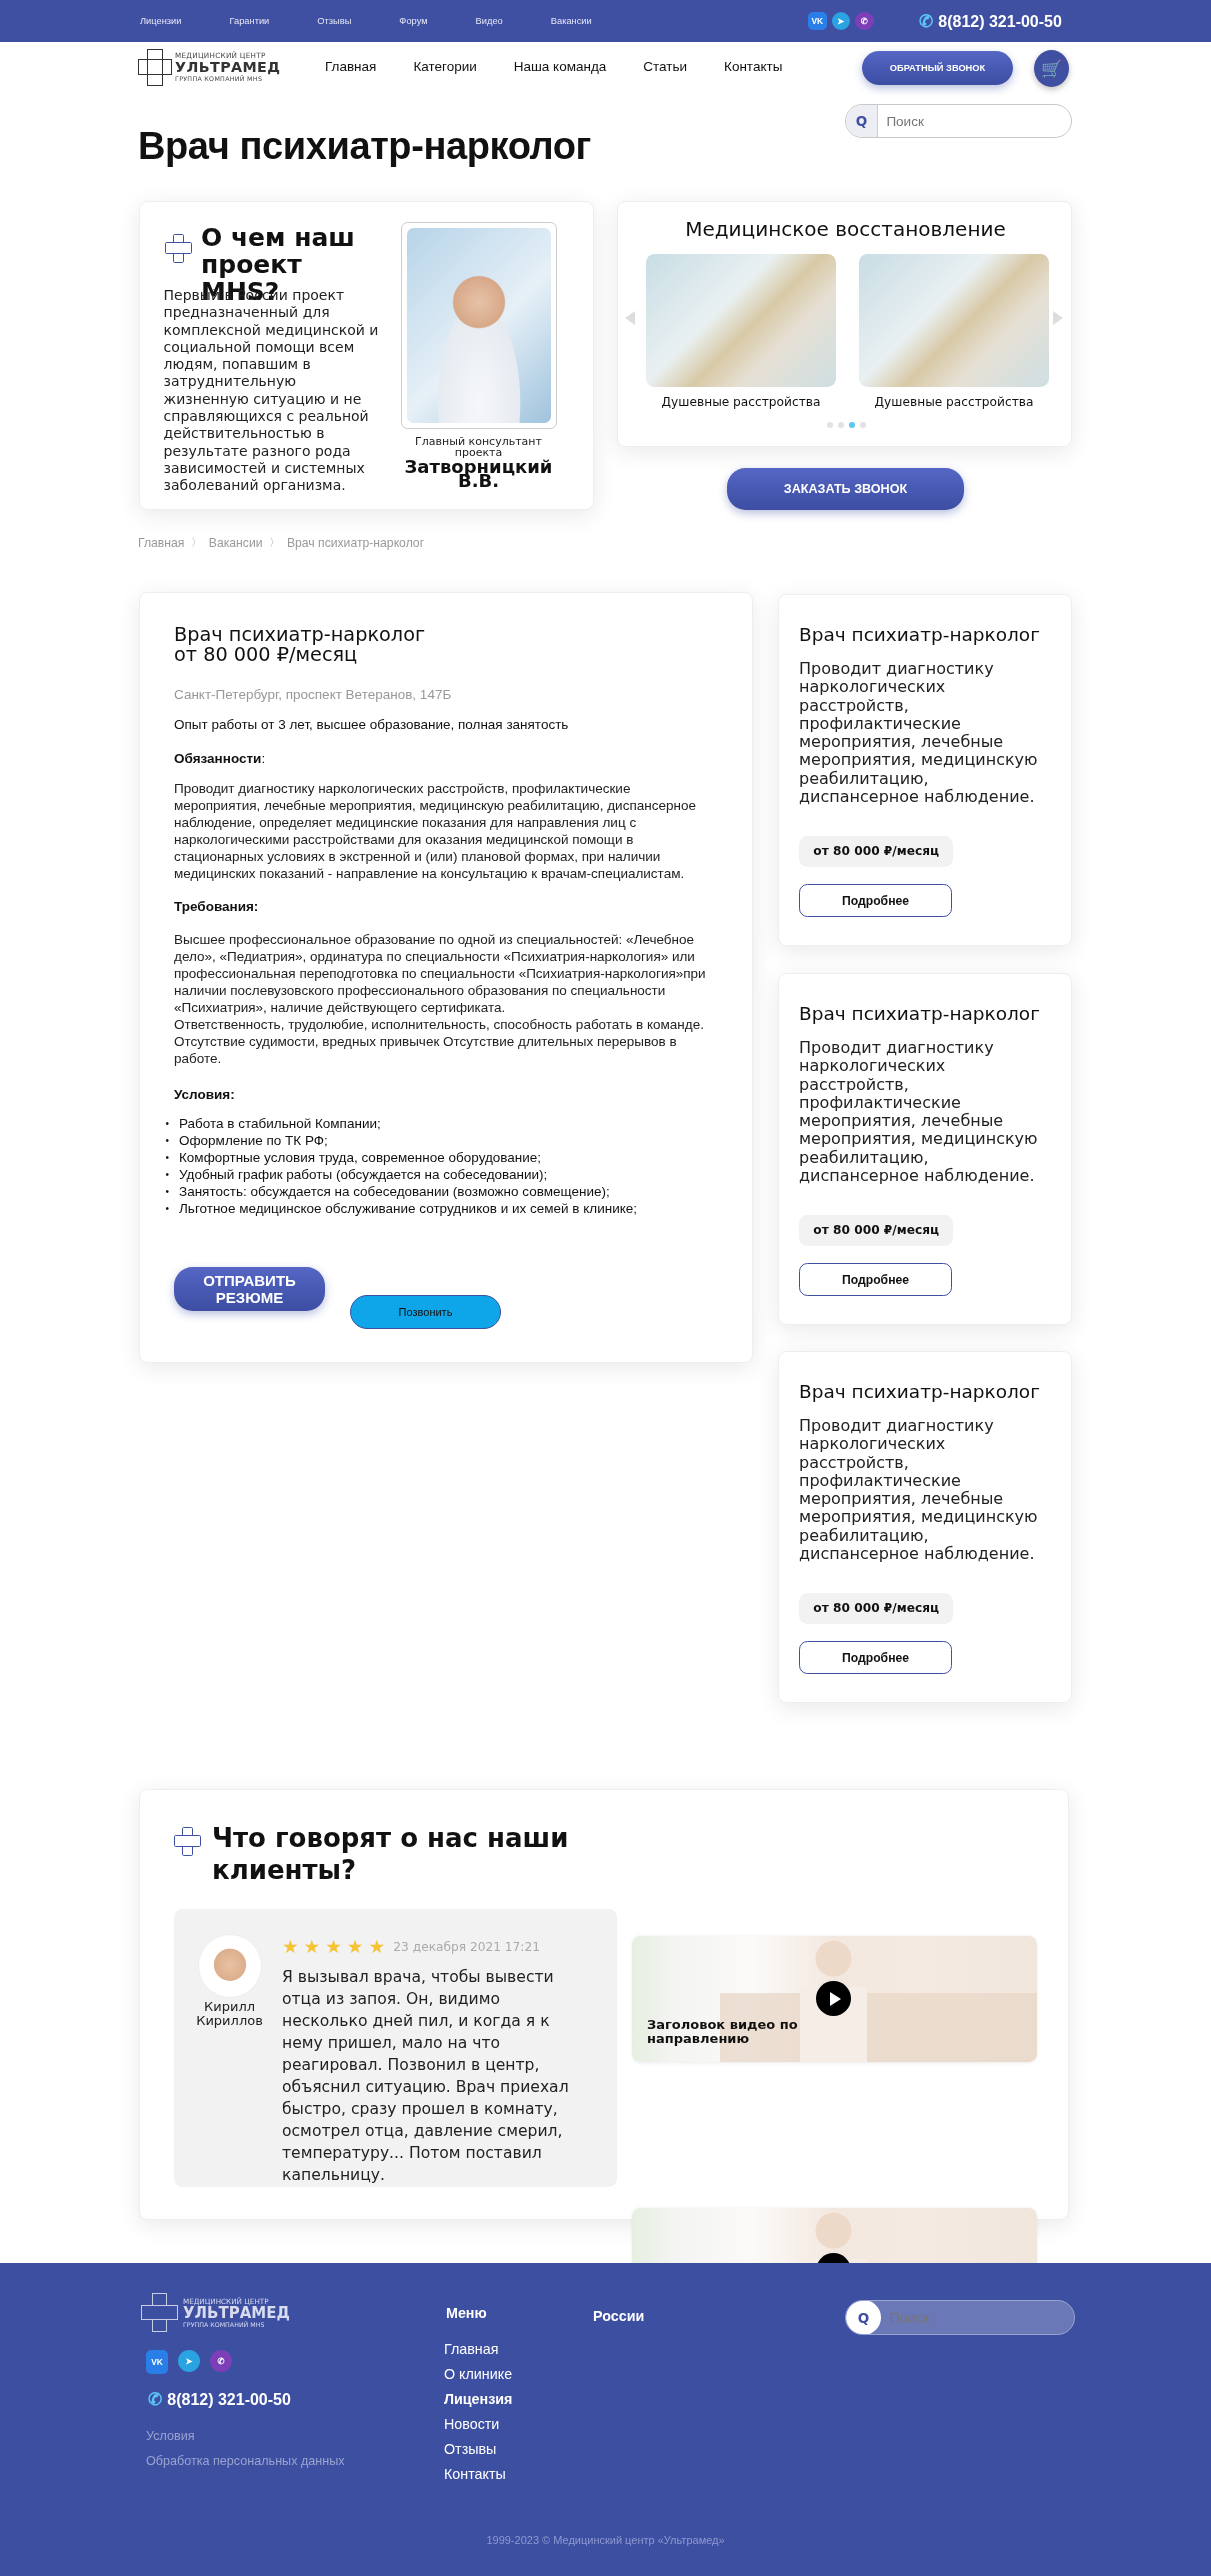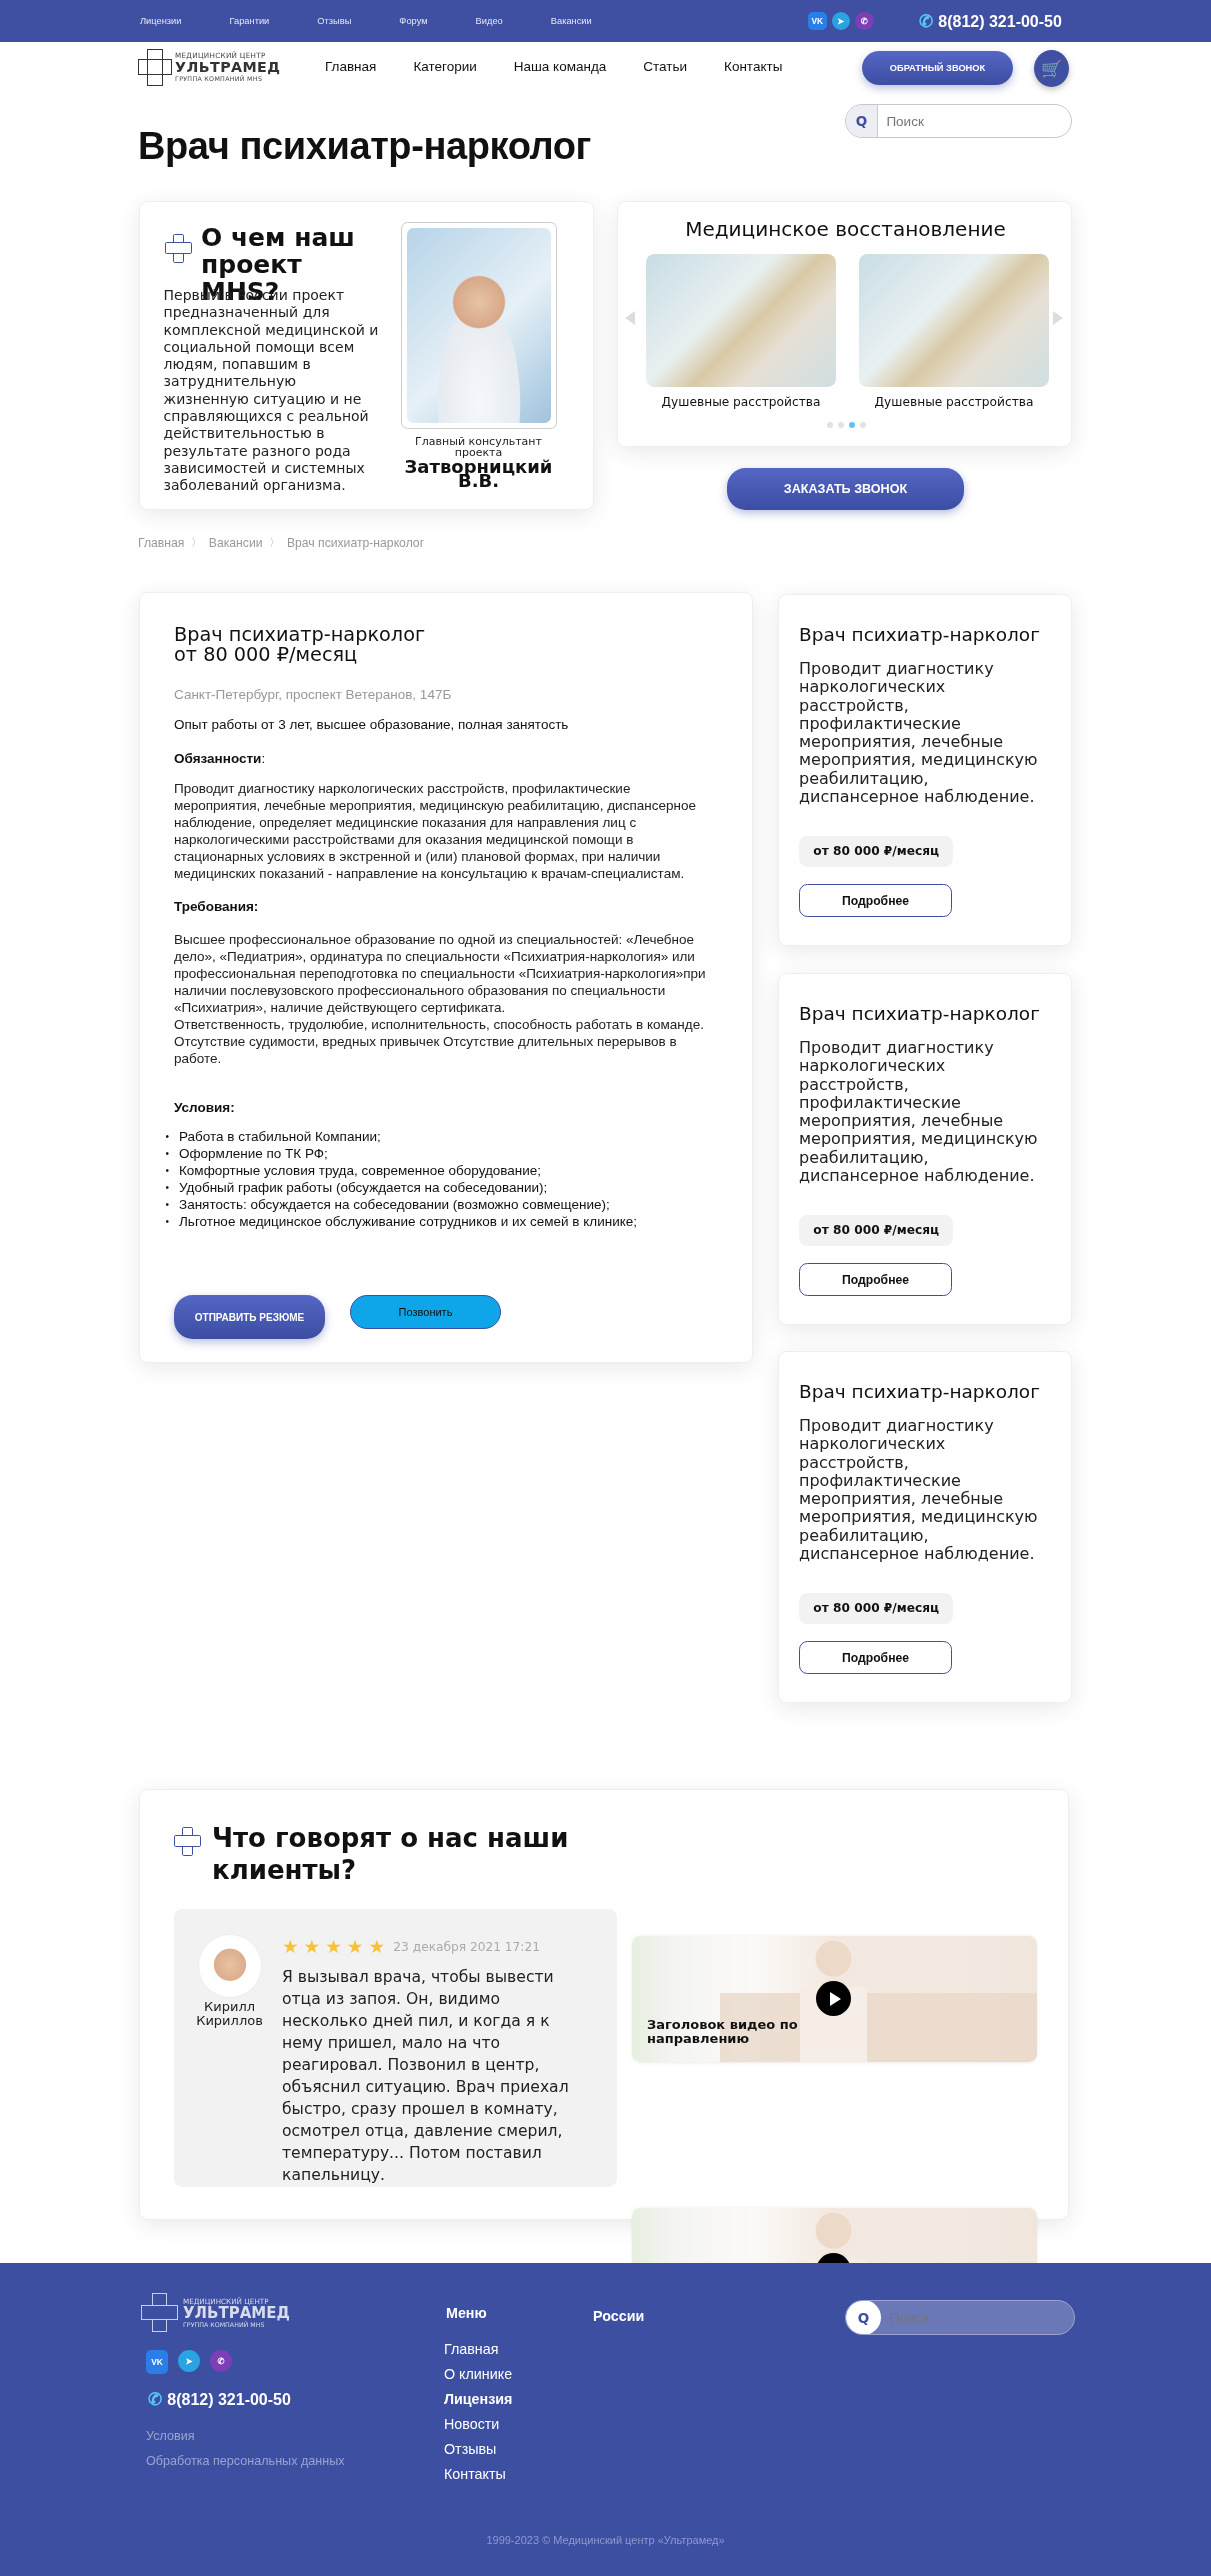--- a/index.html
+++ b/index.html
@@ -165,31 +165,31 @@
     <div class="title">Врач психиатр-нарколог</div>
     <div class="title">от 80 000 ₽/месяц</div>
     <div class="addr">Санкт-Петербург, проспект Ветеранов, 147Б</div>
     <div class="meta">Опыт работы от 3 лет, высшее образование, полная занятость</div>
     <h4><span>Обязанности</span><span style="font-weight:normal">:</span></h4>
     <p style="margin-top:14.3px">Проводит диагностику наркологических расстройств, профилактические мероприятия, лечебные мероприятия, медицинскую реабилитацию, диспансерное наблюдение, определяет медицинские показания для направления лиц с наркологическими расстройствами для оказания медицинской помощи в стационарных условиях в экстренной и (или) плановой формах, при наличии медицинских показаний - направление на консультацию к врачам-специалистам.</p>
     <h4 style="margin-top:17px">Требования:</h4>
     <p style="margin-top:17px">Высшее профессиональное образование по одной из специальностей: «Лечебное дело», «Педиатрия», ординатура по специальности «Психиатрия-наркология» или профессиональная переподготовка по специальности «Психиатрия-наркология»при наличии послевузовского профессионального образования по специальности «Психиатрия», наличие действующего сертификата.</p>
     <p>Ответственность, трудолюбие, исполнительность, способность работать в команде.</p>
     <p>Отсутствие судимости, вредных привычек Отсутствие длительных перерывов в работе.</p>
-    <h4 style="margin-top:33px">Условия:</h4>
+    <h4 style="margin-top:20px">Условия:</h4>
     <ul>
       <li>Работа в стабильной Компании;</li>
       <li>Оформление по ТК РФ;</li>
       <li>Комфортные условия труда, современное оборудование;</li>
       <li>Удобный график работы (обсуждается на собеседовании);</li>
       <li>Занятость: обсуждается на собеседовании (возможно совмещение);</li>
       <li>Льготное медицинское обслуживание сотрудников и их семей в клинике;</li>
     </ul>
   </div>
-  <button class="btn-primary abs" style="left:34px;top:702px;width:151px;height:44px;font-size:10px">ОТПРАВИТЬ РЕЗЮМЕ</button>
+  <button class="btn-primary abs" style="left:34px;top:674px;width:151px;height:44px;font-size:15px">ОТПРАВИТЬ РЕЗЮМЕ</button>
   <button class="btn-outline-pill abs" style="left:210px;top:702px;width:151px;height:34px">Позвонить</button>
 </div>
 
 <div class="card" style="left:778px;top:594px;width:294px;height:352px">
   <div class="abs" style="left:20px;top:30px;width:252px">
     <div class="side-title">Врач психиатр-нарколог</div>
     <div class="side-text">Проводит диагностику наркологических расстройств, профилактические мероприятия, лечебные мероприятия, медицинскую реабилитацию, диспансерное наблюдение.</div>
   </div>
   <div class="price-chip abs" style="left:20px;top:241px">от 80 000 ₽/месяц</div>
   <button class="btn-outline abs" style="left:20px;top:289px;width:153px;height:33px">Подробнее</button>

